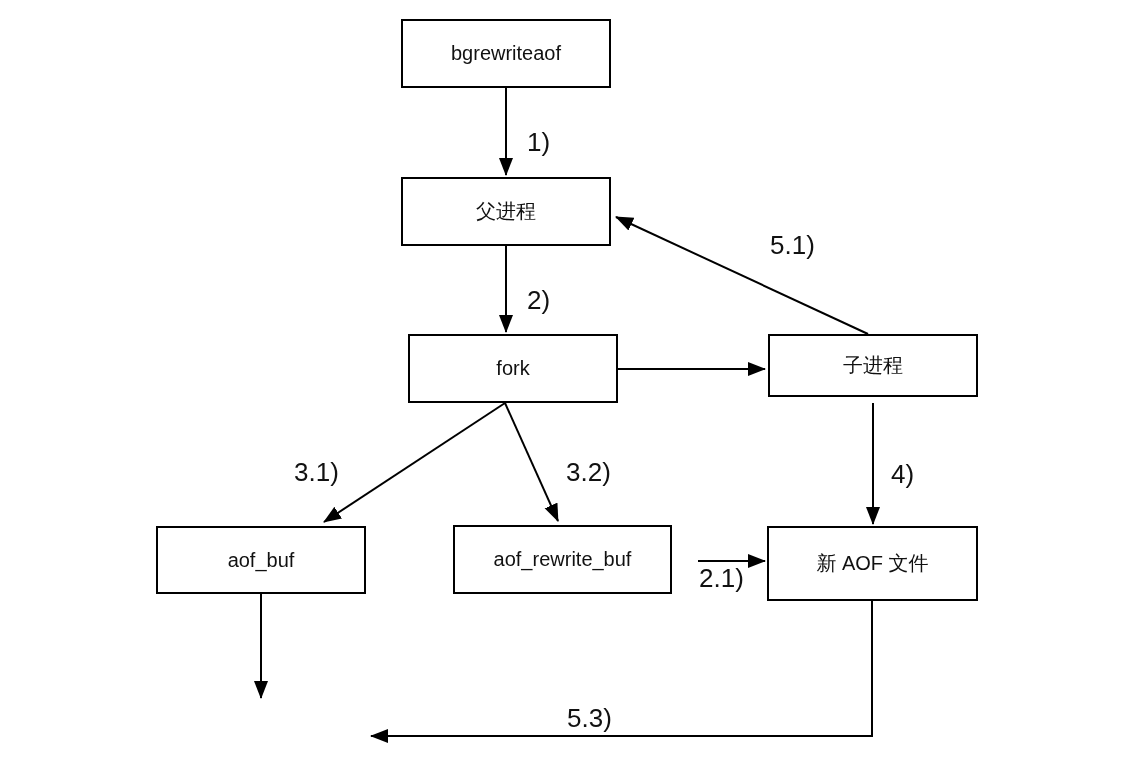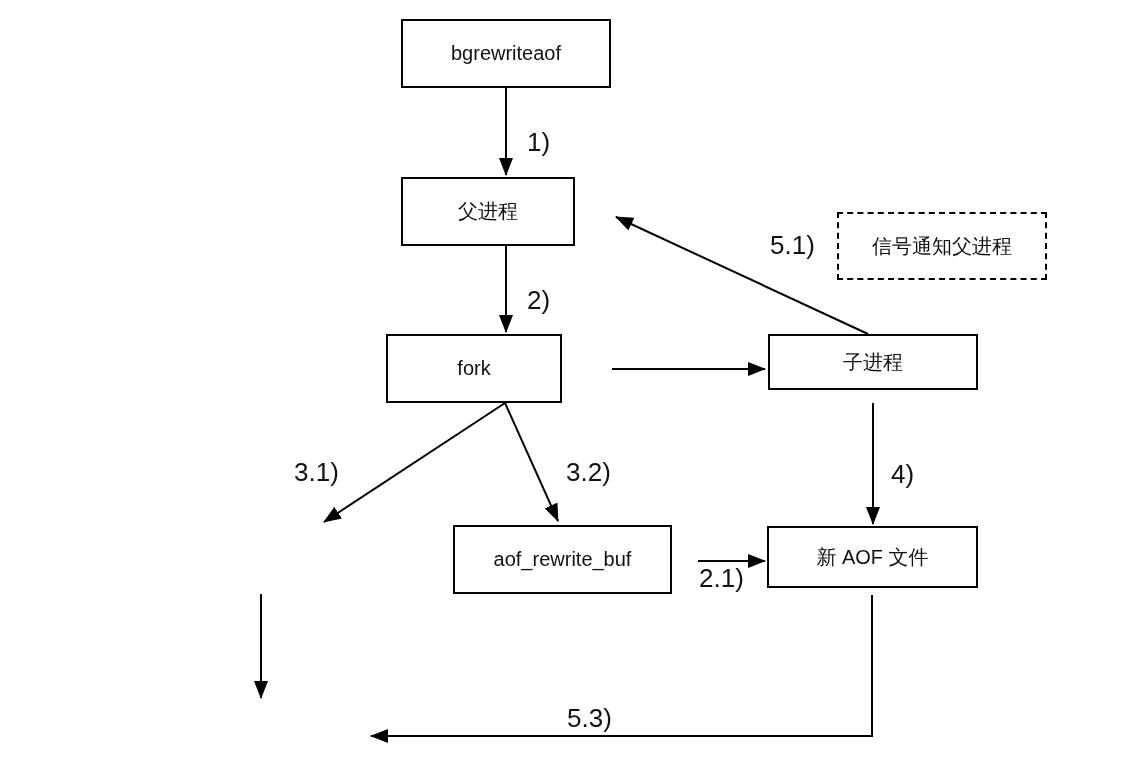--- a/index.html
+++ b/index.html
@@ -81,33 +81,33 @@
 
     <line x1="868" y1="334" x2="616" y2="217" stroke="#000000" stroke-width="2" marker-end="url(#arrow)"></line>
 
     <path d="M872 595 L872 736 L371 736" fill="none" stroke="#000000" stroke-width="2" marker-end="url(#arrow)"></path>
 
     <line x1="261" y1="594" x2="261" y2="698" stroke="#000000" stroke-width="2" marker-end="url(#arrow)"></line>
   </svg>
 
   <div class="node" style="left:401px; top:19px; width:210px; height:69px;">bgrewriteaof</div>
 
-  <div class="node" style="left:401px; top:177px; width:174px; height:69px;text-align:right;">父进程</div>
+  <div class="node" style="left:401px; top:177px; width:210px; height:69px;text-align:right;">父进程</div>
 
-  <div class="node" style="left:386px; top:334px; width:176px; height:69px;text-align:center;">fork</div>
+  <div class="node" style="left:408px; top:334px; width:210px; height:69px;text-align:center;">fork</div>
 
-  <div class="node" style="left:768px; top:334px; width:210px; height:56px;">子进程</div>
+  <div class="node" style="left:768px; top:334px; width:210px; height:63px;">子进程</div>
 
+  <div class="node" style="left:156px; top:526px; width:210px; height:68px;">aof_buf</div>
 
   <div class="node" style="left:453px; top:525px; width:219px; height:69px;">aof_rewrite_buf</div>
 
-  <div class="node" style="left:767px; top:526px; width:211px; height:62px;">新 AOF 文件</div>
+  <div class="node" style="left:767px; top:526px; width:211px; height:75px;">新 AOF 文件</div>
 
 
-  <div class="node dashed" style="left:837px; top:212px; width:210px; height:68px;">信号通知父进程</div>
 
   <span class="edge-label" style="left:527px; top:127px;">1)</span>
 
   <span class="edge-label" style="left:527px; top:285px;">2)</span>
 
   <span class="edge-label" style="left:294px; top:457px;">3.1)</span>
 
   <span class="edge-label" style="left:566px; top:457px;">3.2)</span>
 
   <span class="edge-label" style="left:891px; top:459px;">4)</span>

